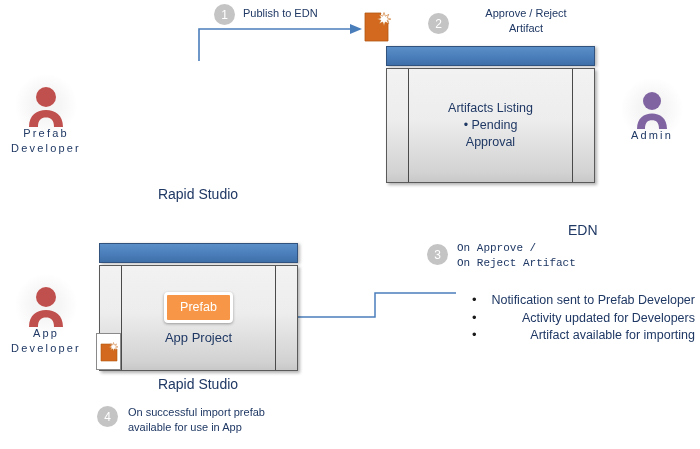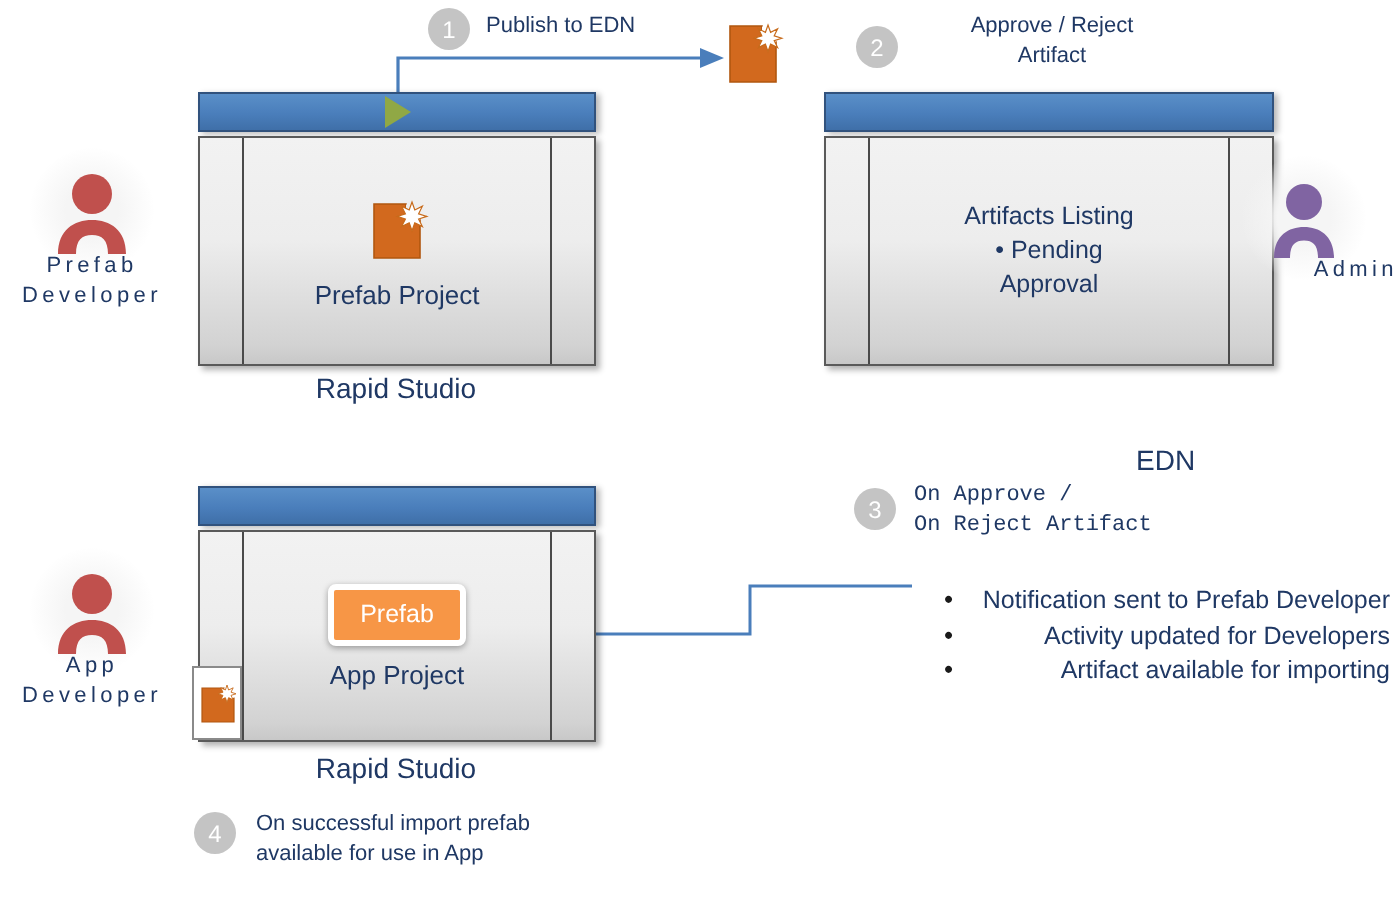--- a/index.html
+++ b/index.html
@@ -185,66 +185,44 @@
   <div class="person" style="left:16px; top:82px; width:60px; height:46px;">
     <div class="glow"></div>
     <svg width="60" height="46" viewBox="0 0 60 46" style="position:absolute; left:0; top:0;">
       <circle cx="30" cy="15" r="10" fill="#c0504d"></circle>
       <path d="M13,45 C13,33 21,28 30,28 C39,28 47,33 47,45 L38,45 C38,38 35,35.5 30,35.5 C25,35.5 22,38 22,45 Z" fill="#c0504d"></path>
     </svg>
   </div>
   <div class="person-label" style="left:-4px; top:126px; width:100px;">Prefab
 Developer</div>
 
-  <div class="window" style="left:99px; top:46px; width:199px; height:137px;">
-    <div class="win-title win-shadow-title">
-      <div class="play-triangle"></div>
-    </div>
-    <div class="win-body">
-      <div class="panel-left"></div>
-      <div class="panel-center">
-        <div class="artifact" style="width:32px; height:36px;">
-          <svg width="32" height="36" viewBox="0 0 32 36">
-            <path d="M4,5 L20,5 L20,13 L27,13 L27,32 L4,32 Z" fill="#d2691e" stroke="#b1570f" stroke-width="0.8"></path>
-            <path d="M20,5 L27,13 L20,13 Z" fill="#ededed"></path>
-            <g fill="#ffffff" stroke="#c76a1a" stroke-width="0.6">
-              <path d="M23,4 L24.4,8 L28.2,6.1 L26.3,9.9 L30.4,11.2 L26.3,12.5 L28.2,16.3 L24.4,14.4 L23,18.4 L21.6,14.4 L17.8,16.3 L19.7,12.5 L15.6,11.2 L19.7,9.9 L17.8,6.1 L21.6,8 Z"></path>
-            </g>
-            <circle cx="23" cy="11.2" r="1.9" fill="#ffffff"></circle>
-          </svg>
-        </div>
-        <div class="proj-label">Prefab Project</div>
-      </div>
-      <div class="panel-right"></div>
-    </div>
-  </div>
   <div class="win-caption" style="left:198px; top:186px; transform:translateX(-50%);">Rapid Studio</div>
 
-  <div class="window" style="left:412px; top:46px; width:225px; height:137px;">
+  <div class="window" style="left:386px; top:46px; width:209px; height:137px;">
     <div class="win-title win-shadow-title"></div>
     <div class="win-body">
       <div class="panel-left"></div>
       <div class="panel-center">
         <div class="listing-text">Artifacts Listing
 •  Pending
 Approval</div>
       </div>
       <div class="panel-right"></div>
     </div>
   </div>
   <div class="win-caption" style="left:568px; top:186px;margin-top:36px;">EDN</div>
 
   <div class="person" style="left:625px; top:88px; width:54px; height:42px;">
     <div class="glow"></div>
     <svg width="54" height="42" viewBox="0 0 54 42" style="position:absolute; left:0; top:0;">
       <circle cx="27" cy="13" r="9" fill="#8064a2"></circle>
       <path d="M12,41 C12,30 19,25.5 27,25.5 C35,25.5 42,30 42,41 L34,41 C34,34.5 31.5,32.2 27,32.2 C22.5,32.2 20,34.5 20,41 Z" fill="#8064a2"></path>
     </svg>
   </div>
-  <div class="person-label" style="left:605px; top:128px; width:94px;text-align:right;">Admin</div>
+  <div class="person-label" style="left:605px; top:128px; width:94px;">Admin</div>
 
   <div class="badge" style="left:427px; top:244px;">3</div>
   <div class="step-text" style="left:457px; top:241px;font-family:Liberation Mono, monospace;">On Approve /
 On Reject Artifact</div>
 
   <svg style="position:absolute; left:284px; top:288px;" width="175" height="36">
     <polyline points="172,5 91,5 91,29 14,29" fill="none" stroke="#4a7ebb" stroke-width="1.5"></polyline>
     <polygon points="14,23.5 3,29 14,34.5" fill="#4a7ebb"></polygon>
   </svg>
 

